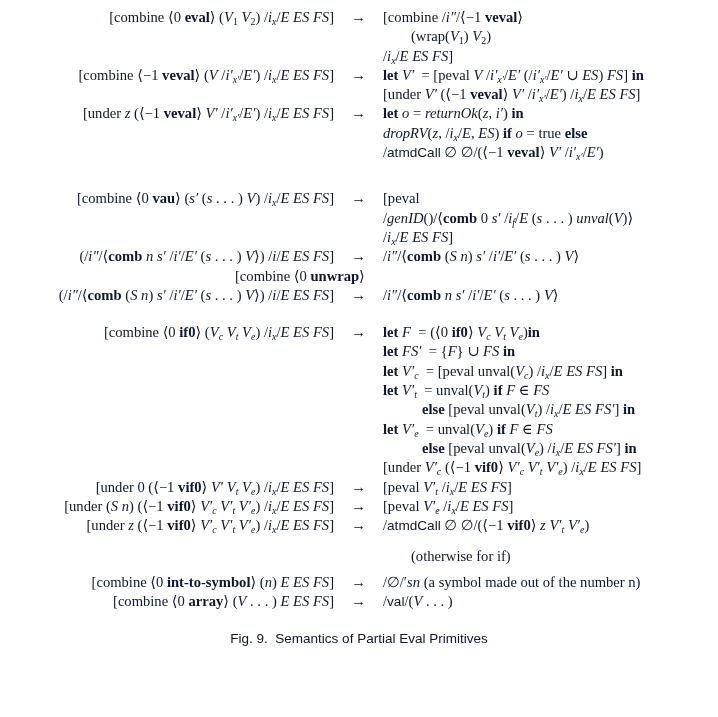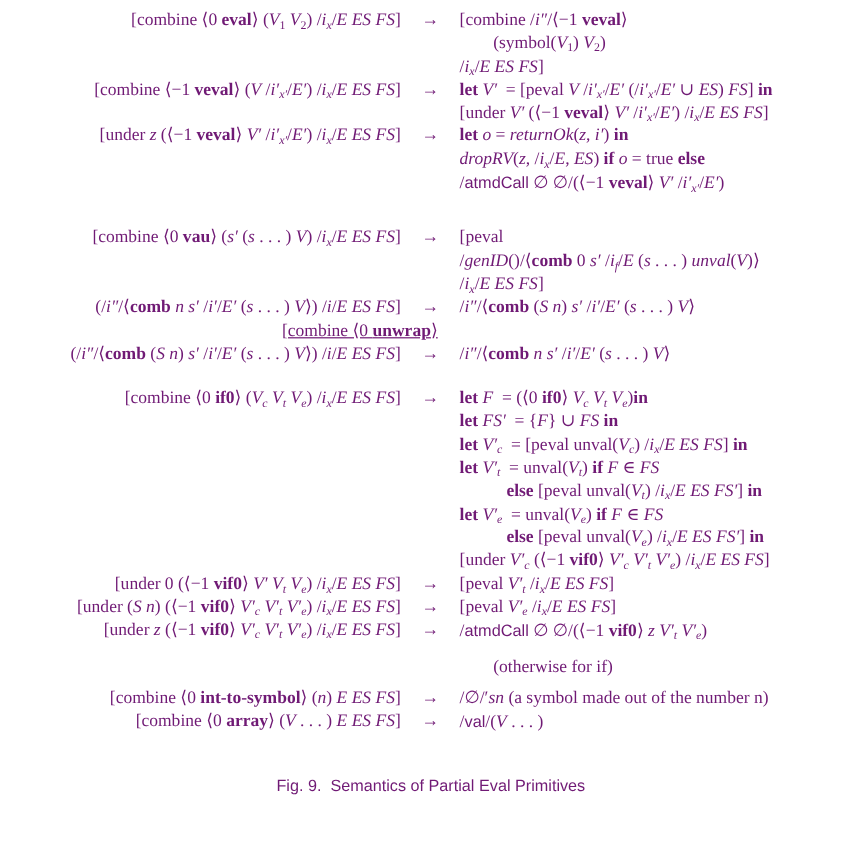--- a/index.html
+++ b/index.html
@@ -1,20 +1,20 @@
 <!DOCTYPE html>
 <html><head>
 <meta charset="utf-8">
 <style>
   html,body { margin:0; padding:0; background:#ffffff; }
   #page {
     position:relative;
     width:718px; height:717px;
     background:#ffffff;
-    color:#701a75;
+    color:#0f172a;
     font-family:"Liberation Serif","DejaVu Serif",serif;
     font-size:14.6px;
     overflow:hidden;
   }
   #rules { padding-top:8px; }
   .rule-line {
     display:flex;
     height:19.3px;
     line-height:19.3px;
     white-space:pre;
@@ -24,45 +24,45 @@
   .cell.left.abs { text-align:left; }
   .cell.arrow { width:49px; text-align:center; }
   .cell.right { flex:1 1 auto; text-align:left; }
   .sg-r { font-style:normal; font-weight:normal; }
   .sg-b { font-weight:bold; }
   .sg-i { font-style:italic; }
   .sg-sf { font-family:"Liberation Sans","DejaVu Sans",sans-serif; font-size:13.6px;text-align:right; }
   sub.sg-s, sub.sg-d { font-size:68%; line-height:0; vertical-align:-0.28em; }
   sub.sg-s { font-style:italic; }
   #caption {
-    margin-top:36px;
+    margin-top:20px;
     text-align:center;
     font-family:"Liberation Sans","DejaVu Sans",sans-serif;
     font-size:13.5px;
     white-space:pre;
   }
 </style>
 </head>
 <body>
 
 <div id="page">
   <div id="rules">
       <div class="rule-line"><div class="cell left"><span class="sg-r">[combine ⟨0 </span><span class="sg-b">eval</span><span class="sg-r">⟩ (</span><span class="sg-i">V</span><sub class="sg-d">1</sub><span class="sg-r"> </span><span class="sg-i">V</span><sub class="sg-d">2</sub><span class="sg-r">) /</span><span class="sg-i">i</span><sub class="sg-s">x</sub><span class="sg-r">/</span><span class="sg-i">E ES FS</span><span class="sg-r">]</span></div><div class="cell arrow">→</div><div class="cell right"><span class="sg-r">[combine /</span><span class="sg-i">i″</span><span class="sg-r">/⟨−1 </span><span class="sg-b">veval</span><span class="sg-r">⟩</span></div></div>
-      <div class="rule-line"><div class="cell left"></div><div class="cell arrow"></div><div class="cell right" style="padding-left: 28px;"><span class="sg-r">(symbol(</span><span class="sg-i">V</span><sub class="sg-d">1</sub><span class="sg-r">) </span><span class="sg-i">V</span><sub class="sg-d">2</sub><span class="sg-r">)</span></div></div>
+      <div class="rule-line"><div class="cell left"></div><div class="cell arrow"></div><div class="cell right" style="padding-left: 28px;"><span class="sg-r">(wrap(</span><span class="sg-i">V</span><sub class="sg-d">1</sub><span class="sg-r">) </span><span class="sg-i">V</span><sub class="sg-d">2</sub><span class="sg-r">)</span></div></div>
       <div class="rule-line"><div class="cell left"></div><div class="cell arrow"></div><div class="cell right"><span class="sg-r">/</span><span class="sg-i">i</span><sub class="sg-s">x</sub><span class="sg-r">/</span><span class="sg-i">E ES FS</span><span class="sg-r">]</span></div></div>
       <div class="rule-line"><div class="cell left"><span class="sg-r">[combine ⟨−1 </span><span class="sg-b">veval</span><span class="sg-r">⟩ (</span><span class="sg-i">V</span><span class="sg-r"> /</span><span class="sg-i">i′</span><sub class="sg-s">x′</sub><span class="sg-r">/</span><span class="sg-i">E′</span><span class="sg-r">) /</span><span class="sg-i">i</span><sub class="sg-s">x</sub><span class="sg-r">/</span><span class="sg-i">E ES FS</span><span class="sg-r">]</span></div><div class="cell arrow">→</div><div class="cell right"><span class="sg-b">let </span><span class="sg-i">V′</span><span class="sg-r">  = [peval </span><span class="sg-i">V</span><span class="sg-r"> /</span><span class="sg-i">i′</span><sub class="sg-s">x′</sub><span class="sg-r">/</span><span class="sg-i">E′</span><span class="sg-r"> (/</span><span class="sg-i">i′</span><sub class="sg-s">x′</sub><span class="sg-r">/</span><span class="sg-i">E′</span><span class="sg-r"> ∪ </span><span class="sg-i">ES</span><span class="sg-r">) </span><span class="sg-i">FS</span><span class="sg-r">] </span><span class="sg-b">in</span></div></div>
       <div class="rule-line"><div class="cell left"></div><div class="cell arrow"></div><div class="cell right"><span class="sg-r">[under </span><span class="sg-i">V′</span><span class="sg-r"> (⟨−1 </span><span class="sg-b">veval</span><span class="sg-r">⟩ </span><span class="sg-i">V′</span><span class="sg-r"> /</span><span class="sg-i">i′</span><sub class="sg-s">x′</sub><span class="sg-r">/</span><span class="sg-i">E′</span><span class="sg-r">) /</span><span class="sg-i">i</span><sub class="sg-s">x</sub><span class="sg-r">/</span><span class="sg-i">E ES FS</span><span class="sg-r">]</span></div></div>
       <div class="rule-line"><div class="cell left"><span class="sg-r">[under </span><span class="sg-i">z</span><span class="sg-r"> (⟨−1 </span><span class="sg-b">veval</span><span class="sg-r">⟩ </span><span class="sg-i">V′</span><span class="sg-r"> /</span><span class="sg-i">i′</span><sub class="sg-s">x′</sub><span class="sg-r">/</span><span class="sg-i">E′</span><span class="sg-r">) /</span><span class="sg-i">i</span><sub class="sg-s">x</sub><span class="sg-r">/</span><span class="sg-i">E ES FS</span><span class="sg-r">]</span></div><div class="cell arrow">→</div><div class="cell right"><span class="sg-b">let </span><span class="sg-i">o</span><span class="sg-r"> = </span><span class="sg-i">returnOk</span><span class="sg-r">(</span><span class="sg-i">z</span><span class="sg-r">, </span><span class="sg-i">i′</span><span class="sg-r">) </span><span class="sg-b">in</span></div></div>
       <div class="rule-line"><div class="cell left"></div><div class="cell arrow"></div><div class="cell right"><span class="sg-i">dropRV</span><span class="sg-r">(</span><span class="sg-i">z</span><span class="sg-r">, /</span><span class="sg-i">i</span><sub class="sg-s">x</sub><span class="sg-r">/</span><span class="sg-i">E</span><span class="sg-r">, </span><span class="sg-i">ES</span><span class="sg-r">) </span><span class="sg-b">if </span><span class="sg-i">o</span><span class="sg-r"> = true </span><span class="sg-b">else</span></div></div>
       <div class="rule-line"><div class="cell left"></div><div class="cell arrow"></div><div class="cell right"><span class="sg-r">/</span><span class="sg-sf">atmdCall</span><span class="sg-r"> ∅ ∅/(⟨−1 </span><span class="sg-b">veval</span><span class="sg-r">⟩ </span><span class="sg-i">V′</span><span class="sg-r"> /</span><span class="sg-i">i′</span><sub class="sg-s">x′</sub><span class="sg-r">/</span><span class="sg-i">E′</span><span class="sg-r">)</span></div></div>
       <div class="rule-line" style="margin-top: 27px;"><div class="cell left"><span class="sg-r">[combine ⟨0 </span><span class="sg-b">vau</span><span class="sg-r">⟩ (</span><span class="sg-i">s′</span><span class="sg-r"> (</span><span class="sg-i">s</span><span class="sg-r"> . . . ) </span><span class="sg-i">V</span><span class="sg-r">) /</span><span class="sg-i">i</span><sub class="sg-s">x</sub><span class="sg-r">/</span><span class="sg-i">E ES FS</span><span class="sg-r">]</span></div><div class="cell arrow">→</div><div class="cell right"><span class="sg-r">[peval</span></div></div>
       <div class="rule-line"><div class="cell left"></div><div class="cell arrow"></div><div class="cell right"><span class="sg-r">/</span><span class="sg-i">genID</span><span class="sg-r">()/⟨</span><span class="sg-b">comb</span><span class="sg-r"> 0 </span><span class="sg-i">s′</span><span class="sg-r"> /</span><span class="sg-i">i</span><sub class="sg-s">f</sub><span class="sg-r">/</span><span class="sg-i">E</span><span class="sg-r"> (</span><span class="sg-i">s</span><span class="sg-r"> . . . ) </span><span class="sg-i">unval</span><span class="sg-r">(</span><span class="sg-i">V</span><span class="sg-r">)⟩</span></div></div>
       <div class="rule-line"><div class="cell left"></div><div class="cell arrow"></div><div class="cell right"><span class="sg-r">/</span><span class="sg-i">i</span><sub class="sg-s">x</sub><span class="sg-r">/</span><span class="sg-i">E ES FS</span><span class="sg-r">]</span></div></div>
       <div class="rule-line"><div class="cell left"><span class="sg-r">(/</span><span class="sg-i">i″</span><span class="sg-r">/⟨</span><span class="sg-b">comb</span><span class="sg-r"> </span><span class="sg-i">n</span><span class="sg-r"> </span><span class="sg-i">s′</span><span class="sg-r"> /</span><span class="sg-i">i′</span><span class="sg-r">/</span><span class="sg-i">E′</span><span class="sg-r"> (</span><span class="sg-i">s</span><span class="sg-r"> . . . ) </span><span class="sg-i">V</span><span class="sg-r">⟩) /</span><span class="sg-i">i</span><span class="sg-r">/</span><span class="sg-i">E ES FS</span><span class="sg-r">]</span></div><div class="cell arrow">→</div><div class="cell right"><span class="sg-r">/</span><span class="sg-i">i″</span><span class="sg-r">/⟨</span><span class="sg-b">comb</span><span class="sg-r"> (</span><span class="sg-i">S n</span><span class="sg-r">) </span><span class="sg-i">s′</span><span class="sg-r"> /</span><span class="sg-i">i′</span><span class="sg-r">/</span><span class="sg-i">E′</span><span class="sg-r"> (</span><span class="sg-i">s</span><span class="sg-r"> . . . ) </span><span class="sg-i">V</span><span class="sg-r">⟩</span></div></div>
-      <div class="rule-line"><div class="cell left abs" style="padding-left: 235px; text-decoration: underline;"><span class="sg-r">[combine ⟨0 </span><span class="sg-b">unwrap</span><span class="sg-r">⟩</span></div><div class="cell arrow"></div><div class="cell right"></div></div>
+      <div class="rule-line"><div class="cell left abs" style="padding-left: 235px;"><span class="sg-r">[combine ⟨0 </span><span class="sg-b">unwrap</span><span class="sg-r">⟩</span></div><div class="cell arrow"></div><div class="cell right"></div></div>
       <div class="rule-line"><div class="cell left"><span class="sg-r">(/</span><span class="sg-i">i″</span><span class="sg-r">/⟨</span><span class="sg-b">comb</span><span class="sg-r"> (</span><span class="sg-i">S n</span><span class="sg-r">) </span><span class="sg-i">s′</span><span class="sg-r"> /</span><span class="sg-i">i′</span><span class="sg-r">/</span><span class="sg-i">E′</span><span class="sg-r"> (</span><span class="sg-i">s</span><span class="sg-r"> . . . ) </span><span class="sg-i">V</span><span class="sg-r">⟩) /</span><span class="sg-i">i</span><span class="sg-r">/</span><span class="sg-i">E ES FS</span><span class="sg-r">]</span></div><div class="cell arrow">→</div><div class="cell right"><span class="sg-r">/</span><span class="sg-i">i″</span><span class="sg-r">/⟨</span><span class="sg-b">comb</span><span class="sg-r"> </span><span class="sg-i">n</span><span class="sg-r"> </span><span class="sg-i">s′</span><span class="sg-r"> /</span><span class="sg-i">i′</span><span class="sg-r">/</span><span class="sg-i">E′</span><span class="sg-r"> (</span><span class="sg-i">s</span><span class="sg-r"> . . . ) </span><span class="sg-i">V</span><span class="sg-r">⟩</span></div></div>
       <div class="rule-line" style="margin-top: 18px;"><div class="cell left"><span class="sg-r">[combine ⟨0 </span><span class="sg-b">if0</span><span class="sg-r">⟩ (</span><span class="sg-i">V</span><sub class="sg-s">c</sub><span class="sg-r"> </span><span class="sg-i">V</span><sub class="sg-s">t</sub><span class="sg-r"> </span><span class="sg-i">V</span><sub class="sg-s">e</sub><span class="sg-r">) /</span><span class="sg-i">i</span><sub class="sg-s">x</sub><span class="sg-r">/</span><span class="sg-i">E ES FS</span><span class="sg-r">]</span></div><div class="cell arrow">→</div><div class="cell right"><span class="sg-b">let </span><span class="sg-i">F</span><span class="sg-r">  = (⟨0 </span><span class="sg-b">if0</span><span class="sg-r">⟩ </span><span class="sg-i">V</span><sub class="sg-s">c</sub><span class="sg-r"> </span><span class="sg-i">V</span><sub class="sg-s">t</sub><span class="sg-r"> </span><span class="sg-i">V</span><sub class="sg-s">e</sub><span class="sg-r">)</span><span class="sg-b">in</span></div></div>
       <div class="rule-line"><div class="cell left"></div><div class="cell arrow"></div><div class="cell right"><span class="sg-b">let </span><span class="sg-i">FS′</span><span class="sg-r">  = {</span><span class="sg-i">F</span><span class="sg-r">} ∪ </span><span class="sg-i">FS</span><span class="sg-r"> </span><span class="sg-b">in</span></div></div>
       <div class="rule-line"><div class="cell left"></div><div class="cell arrow"></div><div class="cell right"><span class="sg-b">let </span><span class="sg-i">V′</span><sub class="sg-s">c</sub><span class="sg-r">  = [peval unval(</span><span class="sg-i">V</span><sub class="sg-s">c</sub><span class="sg-r">) /</span><span class="sg-i">i</span><sub class="sg-s">x</sub><span class="sg-r">/</span><span class="sg-i">E ES FS</span><span class="sg-r">] </span><span class="sg-b">in</span></div></div>
       <div class="rule-line"><div class="cell left"></div><div class="cell arrow"></div><div class="cell right"><span class="sg-b">let </span><span class="sg-i">V′</span><sub class="sg-s">t</sub><span class="sg-r">  = unval(</span><span class="sg-i">V</span><sub class="sg-s">t</sub><span class="sg-r">) </span><span class="sg-b">if </span><span class="sg-i">F</span><span class="sg-r"> ∈ </span><span class="sg-i">FS</span></div></div>
       <div class="rule-line"><div class="cell left"></div><div class="cell arrow"></div><div class="cell right" style="padding-left: 39px;"><span class="sg-b">else</span><span class="sg-r"> [peval unval(</span><span class="sg-i">V</span><sub class="sg-s">t</sub><span class="sg-r">) /</span><span class="sg-i">i</span><sub class="sg-s">x</sub><span class="sg-r">/</span><span class="sg-i">E ES FS′</span><span class="sg-r">] </span><span class="sg-b">in</span></div></div>
       <div class="rule-line"><div class="cell left"></div><div class="cell arrow"></div><div class="cell right"><span class="sg-b">let </span><span class="sg-i">V′</span><sub class="sg-s">e</sub><span class="sg-r">  = unval(</span><span class="sg-i">V</span><sub class="sg-s">e</sub><span class="sg-r">) </span><span class="sg-b">if </span><span class="sg-i">F</span><span class="sg-r"> ∈ </span><span class="sg-i">FS</span></div></div>
       <div class="rule-line"><div class="cell left"></div><div class="cell arrow"></div><div class="cell right" style="padding-left: 39px;"><span class="sg-b">else</span><span class="sg-r"> [peval unval(</span><span class="sg-i">V</span><sub class="sg-s">e</sub><span class="sg-r">) /</span><span class="sg-i">i</span><sub class="sg-s">x</sub><span class="sg-r">/</span><span class="sg-i">E ES FS′</span><span class="sg-r">] </span><span class="sg-b">in</span></div></div>
       <div class="rule-line"><div class="cell left"></div><div class="cell arrow"></div><div class="cell right"><span class="sg-r">[under </span><span class="sg-i">V′</span><sub class="sg-s">c</sub><span class="sg-r"> (⟨−1 </span><span class="sg-b">vif0</span><span class="sg-r">⟩ </span><span class="sg-i">V′</span><sub class="sg-s">c</sub><span class="sg-r"> </span><span class="sg-i">V′</span><sub class="sg-s">t</sub><span class="sg-r"> </span><span class="sg-i">V′</span><sub class="sg-s">e</sub><span class="sg-r">) /</span><span class="sg-i">i</span><sub class="sg-s">x</sub><span class="sg-r">/</span><span class="sg-i">E ES FS</span><span class="sg-r">]</span></div></div>
       <div class="rule-line"><div class="cell left"><span class="sg-r">[under 0 (⟨−1 </span><span class="sg-b">vif0</span><span class="sg-r">⟩ </span><span class="sg-i">V′</span><span class="sg-r"> </span><span class="sg-i">V</span><sub class="sg-s">t</sub><span class="sg-r"> </span><span class="sg-i">V</span><sub class="sg-s">e</sub><span class="sg-r">) /</span><span class="sg-i">i</span><sub class="sg-s">x</sub><span class="sg-r">/</span><span class="sg-i">E ES FS</span><span class="sg-r">]</span></div><div class="cell arrow">→</div><div class="cell right"><span class="sg-r">[peval </span><span class="sg-i">V′</span><sub class="sg-s">t</sub><span class="sg-r"> /</span><span class="sg-i">i</span><sub class="sg-s">x</sub><span class="sg-r">/</span><span class="sg-i">E ES FS</span><span class="sg-r">]</span></div></div>

